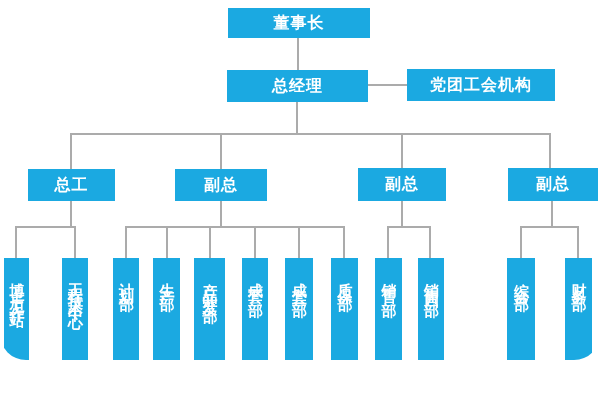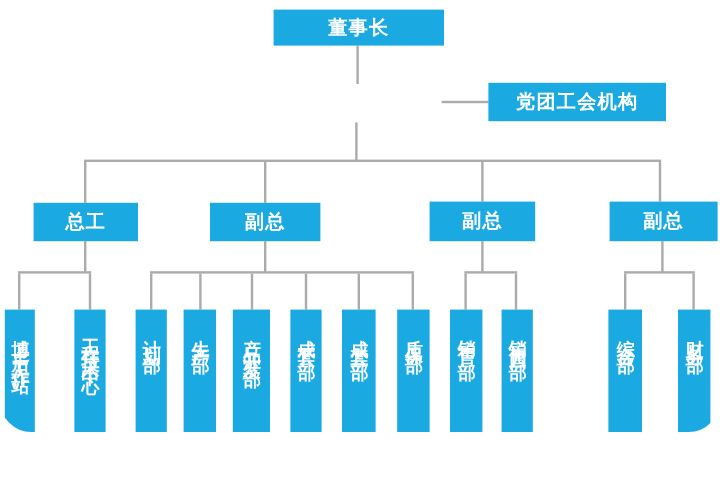--- a/index.html
+++ b/index.html
@@ -80,20 +80,21 @@
   <div class="vline" style="left:254px; top:228px; height:30px;"></div>
   <div class="vline" style="left:298px; top:228px; height:30px;"></div>
   <div class="vline" style="left:343px; top:228px; height:30px;"></div>
   <div class="vline" style="left:387px; top:228px; height:30px;"></div>
   <div class="vline" style="left:429px; top:228px; height:30px;"></div>
   <div class="vline" style="left:520px; top:228px; height:30px;"></div>
   <div class="vline" style="left:577px; top:228px; height:30px;"></div>
 
   <div class="node" style="left:228px; top:8px; width:142px; height:30px;">董事长</div>
 
+  <div class="node" style="left:227px; top:70px; width:141px; height:32px;">总经理</div>
   <div class="node" style="left:28px; top:169px; width:87px; height:32px;">总工</div>
 
   <div class="node" style="left:407px; top:69px; width:148px; height:32px;">党团工会机构</div>
   <div class="node" style="left:175px; top:169px; width:92px; height:32px;">副总</div>
   <div class="node" style="left:358px; top:168px; width:88px; height:33px;">副总</div>
   <div class="node" style="left:508px; top:168px; width:90px; height:33px;">副总</div>
 
   <div class="vnode" style="left:4px; width:25px;">
       <span>博士后工作站</span>
     </div>

